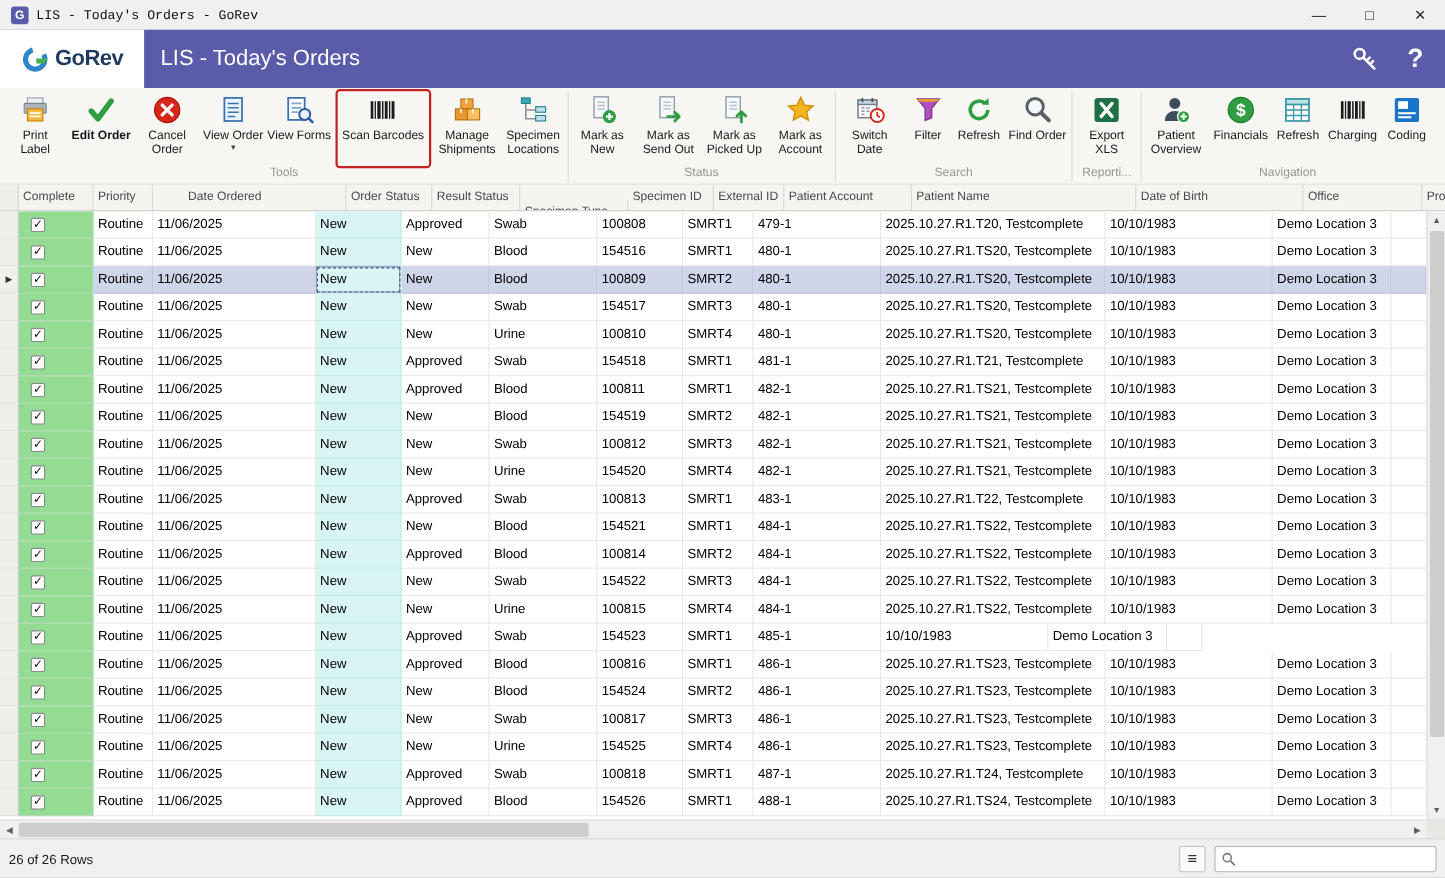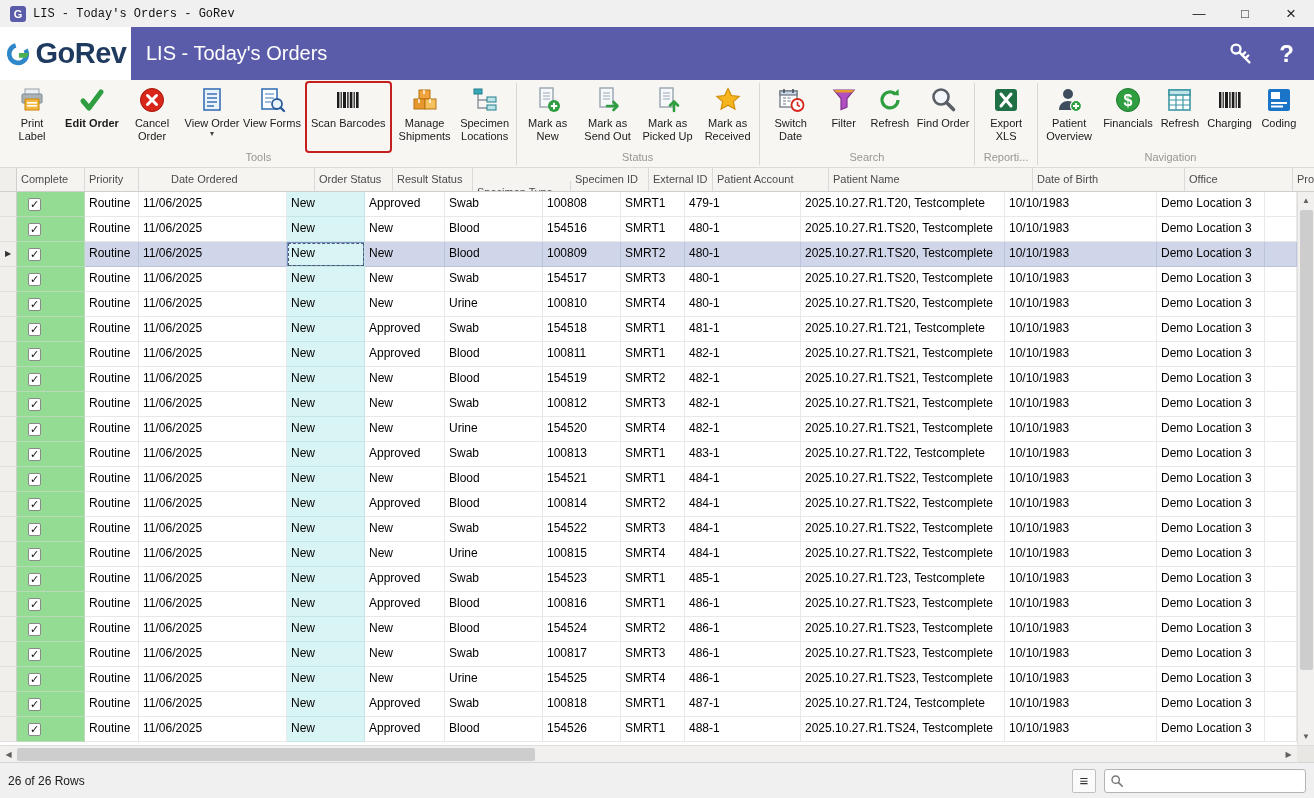--- a/index.html
+++ b/index.html
@@ -13,21 +13,21 @@
   .tb-title { font-size: 12px; color: #111; font-family: Liberation Mono, monospace; }
   .win-controls { margin-left: auto; display: flex; height: 100%; }
   .win-btn { width: 46px; height: 100%; display: flex; align-items: center; justify-content: center;
              font-size: 13px; color: #222; cursor: pointer; }
   .win-btn.close { font-size: 17px; }
 
   
   .header { height: 53px; flex: 0 0 53px; background: var(--header-purple,#5b5ca9); display: flex; align-items: center; }
   .logo-box { width: 131px; height: 100%; background: #fff; display: flex; align-items: center; justify-content: center; gap: 5px; }
   .logo-mark svg { width: 26px; height: 26px; display: block; }
-  .logo-text { font-size: 29px; font-weight: bold; color: #1e3a5f; letter-spacing: -0.5px; }
+  .logo-text { font-size: 20px; font-weight: bold; color: #1e3a5f; letter-spacing: -0.5px; }
   .header-title { color: #fff; font-size: 20px; margin-left: 15px; }
   .header-icons { margin-left: auto; margin-right: 20px; display: flex; align-items: center; gap: 26px; }
   .hicon svg { width: 25px; height: 25px; display: block; }
   .hicon.help { color: #fff; font-size: 24px; font-weight: bold; cursor: pointer; }
   .hicon { cursor: pointer; }
 
   
   .toolbar { height: 88px; flex: 0 0 88px; background: #f7f6f3; border-bottom: 1px solid #dedbd5; display: flex; padding-left: 2px; }
   .tb-group { display: flex; flex-direction: column; }
   .tb-row { display: flex; flex: 1; align-items: flex-start; padding-top: 3px; }
@@ -259,21 +259,21 @@
               </svg>
             </div>
             <div class="tb-label" data-name="toolbar-button-label">Mark as Picked Up</div>
           </div>
           <div class="tb-btn" data-name="toolbar-button-mark-as-received">
             <div class="tb-icon" data-name="mark-as-received-icon">
               <svg viewBox="0 0 28 28">
                 <path d="M14 2.5 l3.4 7 7.7 0.9 -5.7 5.2 1.5 7.6 -6.9 -3.9 -6.9 3.9 1.5 -7.6 -5.7 -5.2 7.7 -0.9 z" fill="#f6b51e" stroke="#cf8d07" stroke-width="1.2"></path>
               </svg>
             </div>
-            <div class="tb-label" data-name="toolbar-button-label">Mark as Received</div>
+            <div class="tb-label" data-name="toolbar-button-label">Mark as Account</div>
           </div>
         </div>
         <div class="tb-group-label" data-name="toolbar-group-label">Status</div>
       </div>
       <div class="tb-sep" data-name="toolbar-separator"></div>
       <div class="tb-group" data-name="toolbar-group">
         <div class="tb-row" data-name="toolbar-group-buttons">
           <div class="tb-btn" data-name="toolbar-button-switch-date">
             <div class="tb-icon" data-name="switch-date-icon">
               <svg viewBox="0 0 28 28">
@@ -692,21 +692,20 @@
               <span class="cb" data-name="complete-checkbox">✓</span>
             </div>
             <div class="gcell" data-name="cell-priority" style="width: 54px;">Routine</div>
             <div class="gcell" data-name="cell-date-ordered" style="width: 148px;">11/06/2025</div>
             <div class="gcell c-orderstatus" data-name="cell-order-status" style="width: 78px;">New</div>
             <div class="gcell" data-name="cell-result-status" style="width: 80px;">Approved</div>
             <div class="gcell" data-name="cell-specimen-type" style="width: 98px;">Swab</div>
             <div class="gcell" data-name="cell-specimen-id" style="width: 78px;">154523</div>
             <div class="gcell" data-name="cell-external-id" style="width: 64px;">SMRT1</div>
             <div class="gcell" data-name="cell-patient-account" style="width: 116px;">485-1</div>
-            <div class="gcell" data-name="cell-patient-name" style="width: 204px;">2025.10.27.R1.T23, Testcomplete</div>
             <div class="gcell" data-name="cell-date-of-birth" style="width: 152px;">10/10/1983</div>
             <div class="gcell" data-name="cell-office" style="width: 108px;">Demo Location 3</div>
             <div class="gcell" data-name="cell-profile" style="width: 32px;"></div>
           </div>
           <div class="grow" data-name="table-row">
             <div class="gcell ind" data-name="row-indicator"></div>
             <div class="gcell c-complete" data-name="cell-complete" style="width: 68px;">
               <span class="cb" data-name="complete-checkbox">✓</span>
             </div>
             <div class="gcell" data-name="cell-priority" style="width: 54px;">Routine</div>

